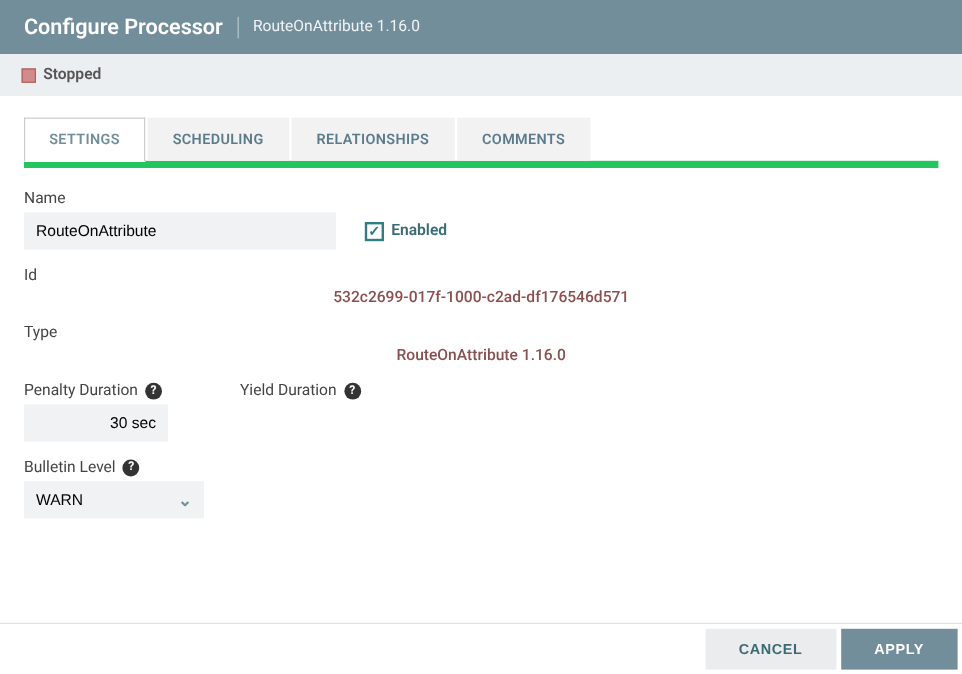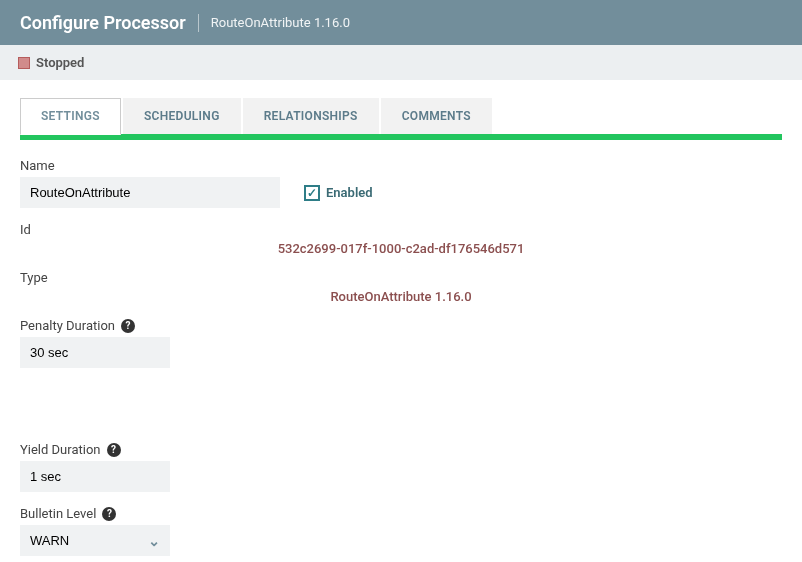--- a/index.html
+++ b/index.html
@@ -122,21 +122,21 @@
     width: 16px;
     height: 16px;
     border: 2px solid #2e7d87;
     display: flex;
     align-items: center;
     justify-content: center;
     color: #2e7d87;
     font-size: 12px;
     line-height: 1;
   }
-  .two-col { display: flex; gap: 60px; flex-direction: column; }
+  .two-col { display: flex; gap: 60px; }
   .help-icon {
     width: 14px;
     height: 14px;
     border-radius: 50%;
     background: #333;
     color: #fff;
     font-size: 10px;
     display: inline-flex;
     align-items: center;
     justify-content: center;
@@ -228,28 +228,27 @@
       <div class="readonly-val">RouteOnAttribute 1.16.0</div>
     </div>
 
 
     <div class="two-col">
       <div class="field-row">
         <div class="field-label">
           <span>Penalty Duration</span>
           <span class="help-icon">?</span>
         </div>
-        <input class="text-input" style="width: 150px;" value="30 sec">
+        <input class="text-input" style="width: 120px; text-align: right;" value="30 sec">
       </div>
       <div class="field-row">
         <div class="field-label">
           <span>Yield Duration</span>
           <span class="help-icon">?</span>
         </div>
-        <input class="text-input" style="width: 150px;" value="1 sec">
       </div>
     </div>
 
     <div class="field-row">
       <div class="field-label">
         <span>Bulletin Level</span>
         <span class="help-icon">?</span>
       </div>
       <div class="select-wrap">
         <input class="text-input" readonly="" value="WARN" style="">

